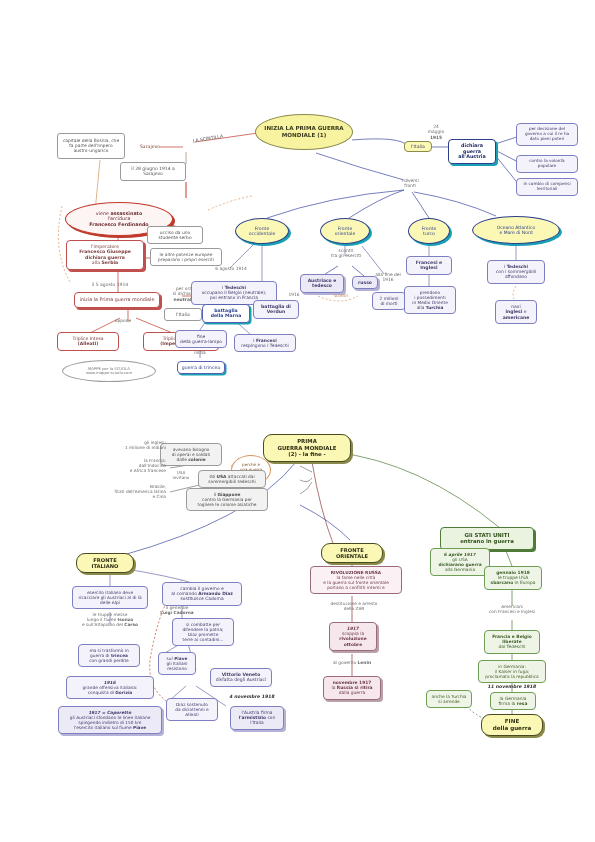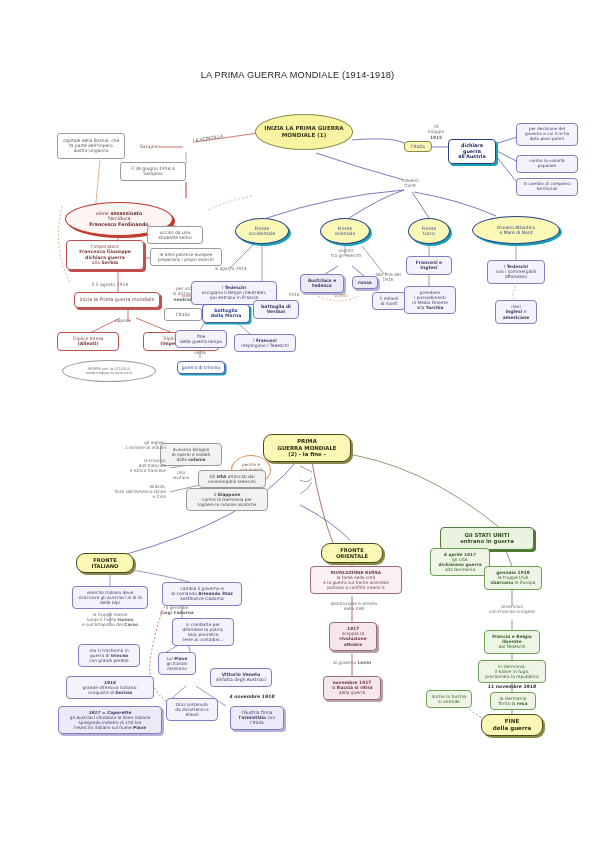--- a/index.html
+++ b/index.html
@@ -30,21 +30,20 @@
   .rr-yellow-sh{background:#fbf7b5;border:1.3px solid #4a4a20;color:#2f2f14;border-radius:9px;box-shadow:2px 2px 0 #8a8a4a;}
   .lbl{position:absolute;color:#6a6a6a;text-align:center;line-height:1.2;}
   .b{font-weight:bold;}
   .bi{font-weight:bold;font-style:italic;}
 </style>
 </head>
 <body>
 
 <div id="canvas">
 
-  <div class="page-title">LA PRIMA GUERRA MONDIALE (1914-1918)</div>
 
   <svg class="edges" viewBox="0 0 595 842">
     <g fill="none" stroke-width="0.7">
 
       <path d="M258,133 L195,142" stroke="#c0392b"></path>
       <path d="M183,147 L160,147" stroke="#c0392b"></path>
       <path d="M186,152 L186,164" stroke="#a87c6a"></path>
       <path d="M186,182 L186,198" stroke="#c0392b" stroke-width="1"></path>
       <path d="M100,160 L95,212" stroke="#d8945a"></path>
       <path d="M168,224 L188,230" stroke="#c0392b"></path>

